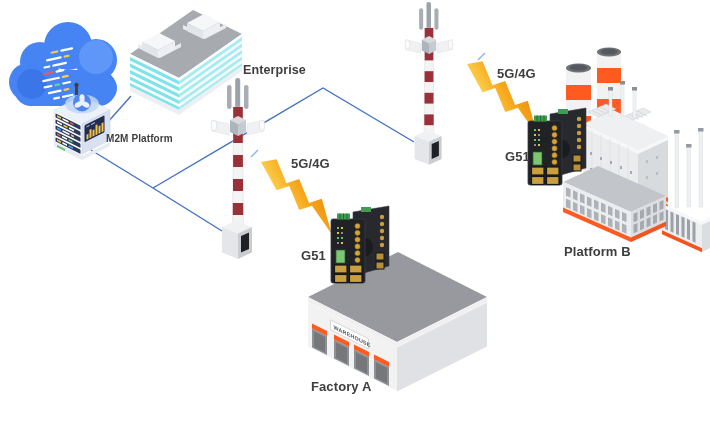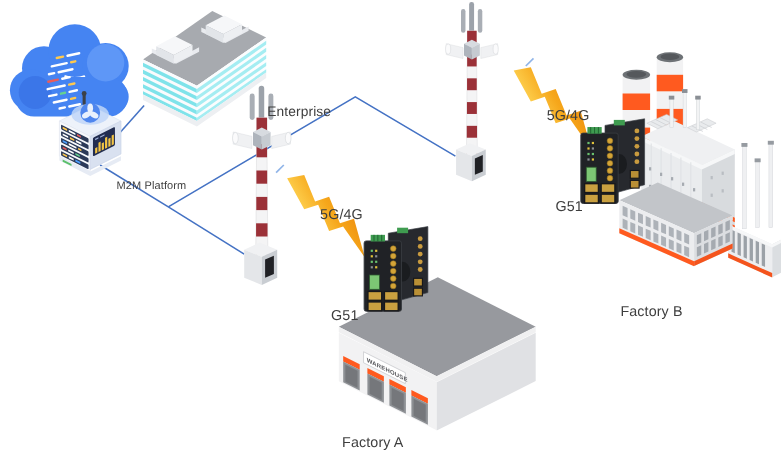--- a/index.html
+++ b/index.html
@@ -1,20 +1,20 @@
 <!DOCTYPE html>
 <html><head>
 <meta charset="utf-8">
 <style>
   html,body{margin:0;padding:0;background:#ffffff;}
   #stage{position:relative;width:710px;height:428px;overflow:hidden;background:#ffffff;
          font-family:"Liberation Sans",sans-serif;}
   #scene{position:absolute;left:0;top:0;}
-  .lbl{position:absolute;font-weight:400;font-size:13px;color:#3e3e3e;white-space:nowrap;
-       line-height:1;letter-spacing:.1px;margin-top:31px;}
+  .lbl{position:absolute;font-weight:700;font-size:13px;color:#3e3e3e;white-space:nowrap;
+       line-height:1;letter-spacing:.1px;}
 </style>
 </head>
 <body>
 
 <div id="stage">
 <svg id="scene" width="710" height="428" viewBox="0 0 710 428">
   <defs>
     <linearGradient id="boltGrad" x1="0" y1="0" x2="1" y2="1">
       <stop offset="0" stop-color="#FFD95A"></stop>
       <stop offset="0.55" stop-color="#F6A71B"></stop>
@@ -426,15 +426,15 @@
   <use href="#g51-shape" transform="translate(331,219)"></use>
   <use href="#g51-shape" transform="translate(528,121)"></use>
 </svg>
 
   <div class="lbl" style="left:106px;top:134px;font-size:10px;">M2M Platform</div>
   <div class="lbl" style="left:243px;top:64px;font-size:12.5px;">Enterprise</div>
   <div class="lbl" style="left:291px;top:157px;">5G/4G</div>
   <div class="lbl" style="left:497px;top:67px;">5G/4G</div>
   <div class="lbl" style="left:301px;top:249px;">G51</div>
   <div class="lbl" style="left:505px;top:150px;">G51</div>
-  <div class="lbl" style="left:311px;top:364px;">Factory A</div>
-  <div class="lbl" style="left:564px;top:245px;">Factory B</div>
+  <div class="lbl" style="left:311px;top:380px;">Factory A</div>
+  <div class="lbl" style="left:564px;top:245px;">Platform B</div>
 </div>
 
 </body></html>

